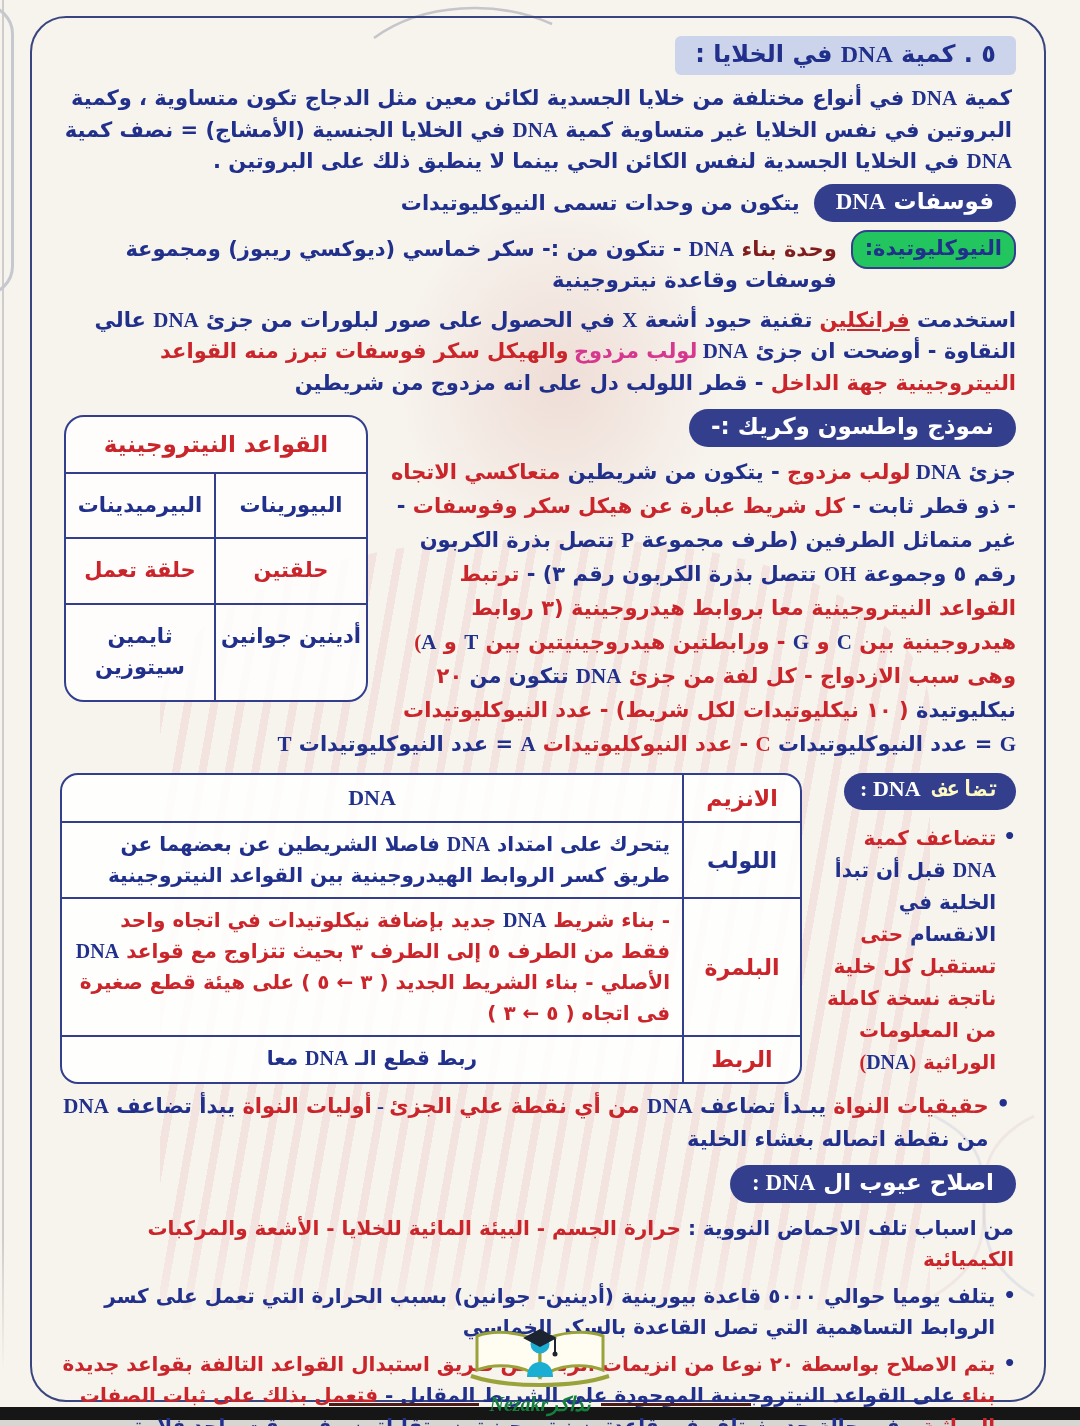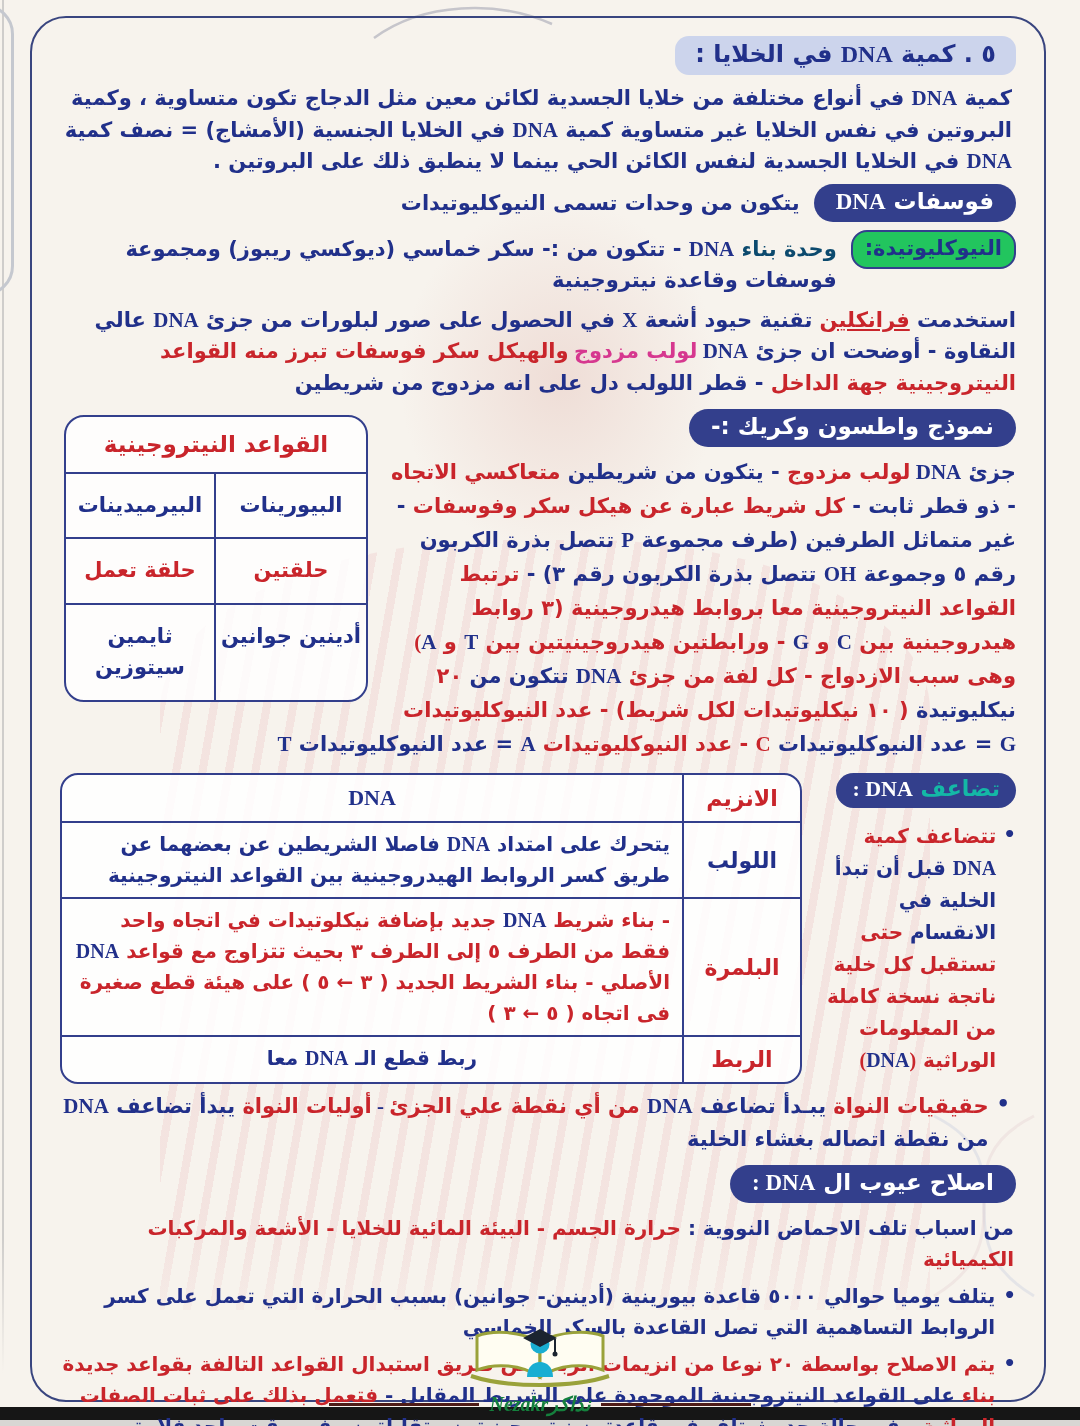--- a/index.html
+++ b/index.html
@@ -27,21 +27,21 @@
   .frame{position:absolute;top:16px;left:30px;right:34px;bottom:24px;
     border:2.5px solid #39457f;border-radius:36px;}
   .black-bar{position:absolute;left:0;right:0;bottom:6px;height:13px;background:#161616;}
   .bottom-grey{position:absolute;left:0;right:0;bottom:0;height:6px;background:#d8d6d3;}
 
   
   .content{position:absolute;top:36px;right:64px;left:60px;bottom:100px;z-index:2;font-size:21px;line-height:1.5;}
 
   .pill-navy{display:inline-block;background:#333f8c;color:#fff;border-radius:22px;
     padding:3px 22px 5px;font-size:23px;line-height:1.3;white-space:nowrap;}
-  .pill-light{display:inline-block;background:#ccd4ec;color:#21308a;border-radius:14px;
+  .pill-light{display:inline-block;background:#ccd4ec;color:#21308a;border-radius:6px;
     padding:3px 20px 5px;font-size:24px;line-height:1.3;}
   .pill-outline{display:inline-block;background:#22c55e;border:2px solid #333f8c;border-radius:16px;
     padding:1px 12px 3px;white-space:nowrap;height:fit-content;}
 
   .p-intro{margin:8px 4px 6px 0;text-align:right;}
   .row-flex{display:flex;align-items:flex-start;gap:14px;margin:4px 0 8px;}
   .row-flex .txt{padding-top:4px;}
 
   .p-franklin{margin:6px 0 10px;text-align:right;}
 
@@ -117,21 +117,21 @@
 
   <p class="p-intro"><span style="color: rgb(33, 48, 138);">كمية </span><span class="latin" style="color: rgb(33, 48, 138);">DNA</span><span style="color: rgb(33, 48, 138);"> في أنواع مختلفة من خلايا الجسدية لكائن معين مثل الدجاج تكون متساوية ، وكمية البروتين في نفس الخلايا غير متساوية كمية </span><span class="latin" style="color: rgb(33, 48, 138);">DNA</span><span style="color: rgb(33, 48, 138);"> في الخلايا الجنسية (الأمشاج) = نصف كمية </span><span class="latin" style="color: rgb(33, 48, 138);">DNA</span><span style="color: rgb(33, 48, 138);"> في الخلايا الجسدية لنفس الكائن الحي بينما لا ينطبق ذلك على البروتين .</span></p>
 
   <div class="row-flex">
     <span class="pill-navy"><span style="color: rgb(255, 255, 255);">فوسفات </span><span class="latin" style="color: rgb(255, 255, 255);">DNA</span></span>
     <span class="txt"><span style="color: rgb(33, 48, 138);">يتكون من وحدات تسمى النيوكليوتيدات</span></span>
   </div>
 
   <div class="row-flex">
     <span class="pill-outline"><span style="color: rgb(33, 48, 138);">النيوكليوتيدة:</span></span>
-    <span class="txt"><span style="color: #0c4a6e;">وحدة بناء </span><span class="latin" style="color: rgb(33, 48, 138);">DNA</span><span style="color: rgb(33, 48, 138);"> - تتكون من :- سكر خماسي (ديوكسي ريبوز) ومجموعة فوسفات وقاعدة نيتروجينية</span></span>
+    <span class="txt"><span style="color: #7f1d1d;">وحدة بناء </span><span class="latin" style="color: rgb(33, 48, 138);">DNA</span><span style="color: rgb(33, 48, 138);"> - تتكون من :- سكر خماسي (ديوكسي ريبوز) ومجموعة فوسفات وقاعدة نيتروجينية</span></span>
   </div>
 
   <p class="p-franklin"><span style="color: rgb(33, 48, 138);">استخدمت </span><span style="color: rgb(201, 37, 43); text-decoration: underline;">فرانكلين</span><span style="color: rgb(33, 48, 138);"> تقنية حيود أشعة </span><span class="latin" style="color: rgb(33, 48, 138);">X</span><span style="color: rgb(33, 48, 138);"> في الحصول على صور لبلورات من جزئ </span><span class="latin" style="color: rgb(33, 48, 138);">DNA</span><span style="color: rgb(33, 48, 138);"> عالي النقاوة - أوضحت ان جزئ </span><span class="latin" style="color: rgb(33, 48, 138);">DNA</span><span class="latin" style="color: rgb(33, 48, 138);"> </span><span style="color: rgb(214, 56, 143);">لولب مزدوج</span><span class="latin" style="color: rgb(33, 48, 138);"> </span><span style="color: rgb(201, 37, 43);">والهيكل سكر فوسفات تبرز منه القواعد النيتروجينية جهة الداخل</span><span style="color: rgb(33, 48, 138);"> - قطر اللولب دل على انه مزدوج من شريطين</span></p>
 
   <div class="mid">
 
     <div class="bases-table">
       <div class="bases-header"><span style="color: rgb(201, 37, 43);">القواعد النيتروجينية</span></div>
       <div class="bases-grid">
         <div class="bcell"><span style="color: rgb(33, 48, 138);">البيورينات</span></div>
@@ -146,21 +146,21 @@
     <div class="watson-pill-wrap">
       <span class="pill-navy"><span style="color: rgb(255, 255, 255);">نموذج واطسون وكريك :-</span></span>
     </div>
     <p class="watson-body" style="margin:0"><span style="color: rgb(33, 48, 138);">جزئ </span><span class="latin" style="color: rgb(33, 48, 138);">DNA</span><span class="latin" style="color: rgb(33, 48, 138);"> </span><span style="color: rgb(201, 37, 43);">لولب مزدوج</span><span style="color: rgb(33, 48, 138);"> - يتكون من شريطين </span><span style="color: rgb(201, 37, 43);">متعاكسي الاتجاه</span><span style="color: rgb(33, 48, 138);"> - ذو قطر ثابت - </span><span style="color: rgb(201, 37, 43);">كل شريط عبارة عن هيكل سكر وفوسفات</span><span style="color: rgb(33, 48, 138);"> - غير متماثل الطرفين (طرف مجموعة </span><span class="latin" style="color: rgb(33, 48, 138);">P</span><span style="color: rgb(33, 48, 138);"> تتصل بذرة الكربون رقم ٥ وجموعة </span><span class="latin" style="color: rgb(33, 48, 138);">OH</span><span style="color: rgb(33, 48, 138);"> تتصل بذرة الكربون رقم ٣) - </span><span style="color: rgb(201, 37, 43);">ترتبط القواعد النيتروجينية معا بروابط هيدروجينية</span><span style="color: rgb(201, 37, 43);"> (٣ روابط هيدروجينية بين </span><span class="latin" style="color: rgb(33, 48, 138);">C</span><span style="color: rgb(201, 37, 43);"> و </span><span class="latin" style="color: rgb(33, 48, 138);">G</span><span style="color: rgb(201, 37, 43);"> - ورابطتين هيدروجينيتين بين </span><span class="latin" style="color: rgb(33, 48, 138);">T</span><span style="color: rgb(201, 37, 43);"> و </span><span class="latin" style="color: rgb(33, 48, 138);">A</span><span class="latin" style="color: rgb(201, 37, 43);">) </span><span style="color: rgb(201, 37, 43);">وهى سبب الازدواج - كل لفة من جزئ </span><span class="latin" style="color: rgb(33, 48, 138);">DNA</span><span style="color: rgb(33, 48, 138);"> تتكون من </span><span style="color: rgb(201, 37, 43);">٢٠</span><span style="color: rgb(33, 48, 138);"> نيكليوتيدة </span><span style="color: rgb(201, 37, 43);">( ١٠ نيكليوتيدات لكل شريط)</span><span style="color: rgb(201, 37, 43);"> - عدد النيوكليوتيدات </span><span class="latin" style="color: rgb(33, 48, 138);">G</span><span style="color: rgb(33, 48, 138);"> = عدد النيوكليوتيدات </span><span class="latin" style="color: rgb(201, 37, 43);">C</span><span style="color: rgb(201, 37, 43);"> - عدد النيوكليوتيدات </span><span class="latin" style="color: rgb(33, 48, 138);">A</span><span style="color: rgb(33, 48, 138);"> = عدد النيوكليوتيدات </span><span class="latin" style="color: rgb(33, 48, 138);">T</span></p>
     <div style="clear:both"></div>
   </div>
 
   <div class="repl">
 
     <div class="repl-sidebar">
-      <span class="pill-navy"><span style="color: #14b8a6;">تضاعف </span><span class="latin" style="color: rgb(255, 255, 255);">DNA</span><span class="latin" style="color: rgb(255, 255, 255);"> :</span></span>
+      <span class="pill-navy"><span style="color: #fef9c3; font-family: Liberation Mono, monospace;">تضاعف </span><span class="latin" style="color: rgb(255, 255, 255);">DNA</span><span class="latin" style="color: rgb(255, 255, 255);"> :</span></span>
       <div class="sidebar-bullet">
         <span class="bullet-dot">•</span>
         <span><span style="color: rgb(201, 37, 43);">تتضاعف كمية </span><span class="latin" style="color: rgb(33, 48, 138);">DNA</span><span style="color: rgb(33, 48, 138);"> قبل أن تبدأ الخلية في الانقسام </span><span style="color: rgb(201, 37, 43);">حتى تستقبل كل خلية ناتجة نسخة كاملة من المعلومات الوراثية </span><span class="latin" style="color: rgb(201, 37, 43);">(</span><span class="latin" style="color: rgb(33, 48, 138);">DNA</span><span class="latin" style="color: rgb(201, 37, 43);">)</span></span>
       </div>
     </div>
 
     <div class="enzymes-table">
       <div class="enz-grid">
         <div class="enz-cell enz-name enz-head">
             <span style="color: rgb(201, 37, 43);">الانزيم</span>

